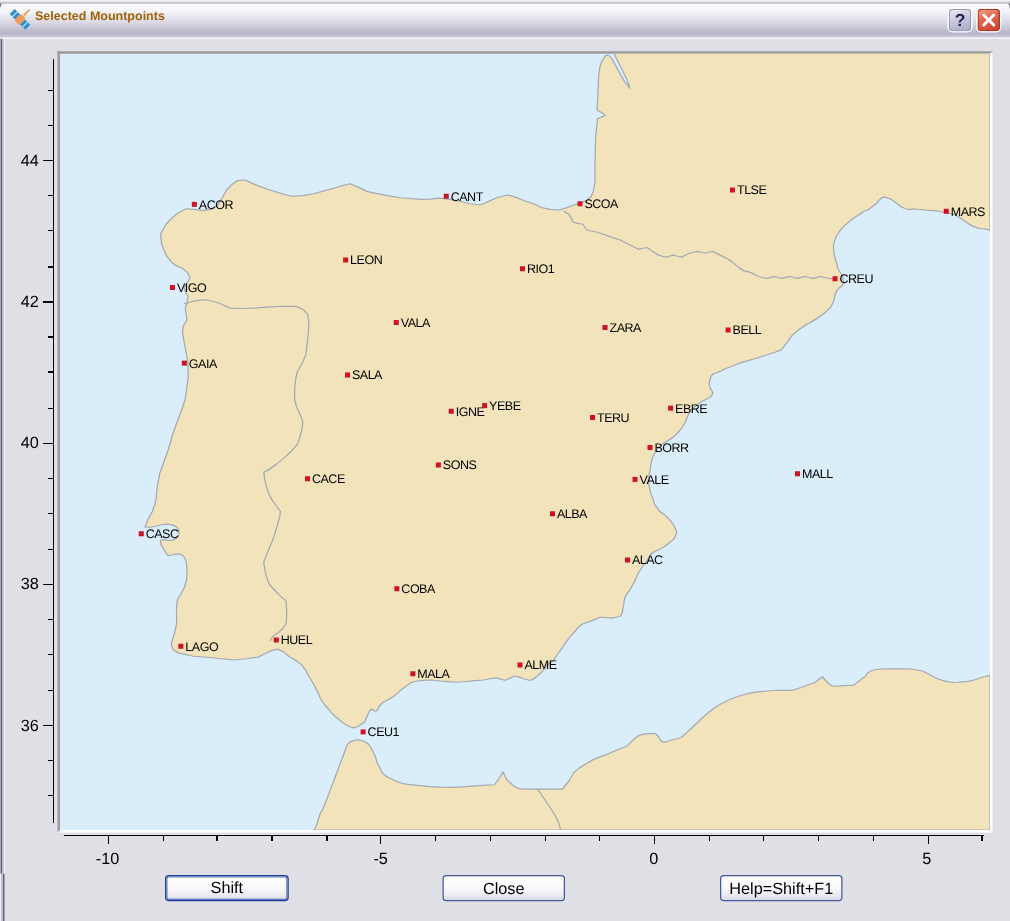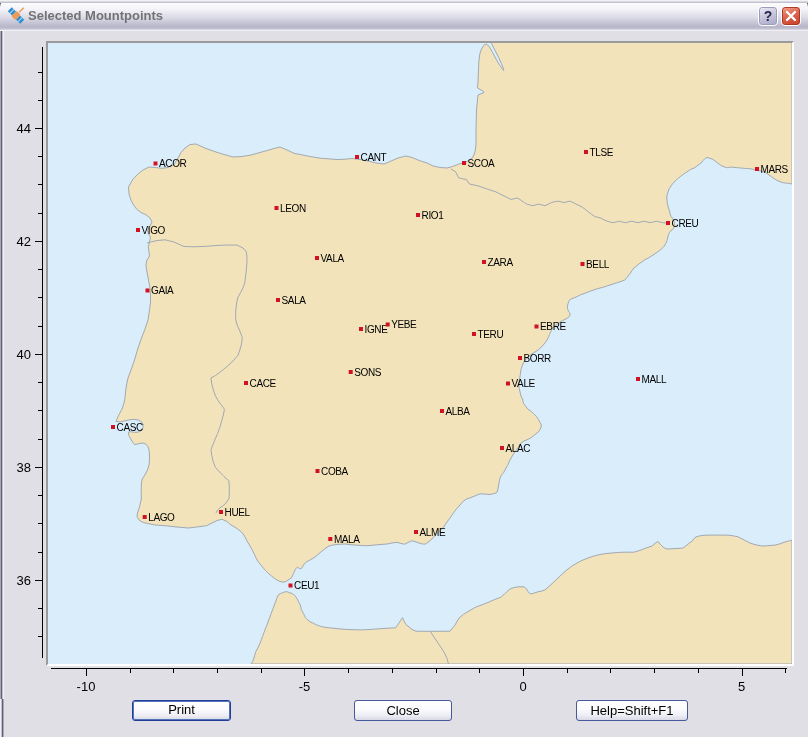--- a/index.html
+++ b/index.html
@@ -3,34 +3,34 @@
 <style>
 *{-webkit-font-smoothing:antialiased;} body{will-change:transform;}
 html,body{margin:0;padding:0;width:808px;height:737px;overflow:hidden;
  font-family:"Liberation Sans",sans-serif;background:#e0dfe5;position:relative;}
 #corners{position:absolute;left:0;top:0;width:808px;height:9px;background:#5f5d69;}
 #titlebar{position:absolute;left:0;top:0;width:808px;height:31px;border-radius:7px 7px 0 0;
  background:linear-gradient(180deg,#8a8896 0px,#8a8896 1.5px,#fbfbfd 3px,#f4f4f9 9px,#dddce7 17px,#b6b5c9 27px,#c6c5d5 29px,#ffffff 31px);}
 #tstrip{position:absolute;left:0;top:31;width:808px;height:3px;background:linear-gradient(180deg,#fdfdfe,#b7b6c6);}
 #brdL{left:0;top:34;width:4px;height:699px;background:linear-gradient(90deg,#a8a7b6 0,#a8a7b6 1px,#605e77 1px,#605e77 2px,#c2c1d0 2px,#c2c1d0 3px,#f0eff5 3px);}
 #brdR{right:0;top:34;width:4px;height:699px;background:linear-gradient(270deg,#a8a7b6 0,#a8a7b6 1px,#605e77 1px,#605e77 2px,#c2c1d0 2px,#c2c1d0 3px,#f0eff5 3px);}
-#title{position:absolute;left:28px;top:8px;font-size:13px;font-weight:bold;color:#737373;letter-spacing:0px;}
+#title{position:absolute;left:28px;top:8px;font-size:10px;font-weight:bold;color:#a16207;letter-spacing:0px;}
 #icon{position:absolute;left:6px;top:6px;}
 .capbtn{position:absolute;top:6px;width:20px;height:20px;border-radius:4px;border:1px solid #fff;box-sizing:border-box;}
 #helpbtn{left:758px;background:linear-gradient(160deg,#f0f0f7 0%,#cdccdf 40%,#a7a6c6 100%);box-shadow:inset 0 0 0 1px #9d9cb8;
  color:#252450;font-weight:bold;font-size:14px;text-align:center;line-height:18px;}
 #closebtn{left:781px;background:linear-gradient(160deg,#f2a795 0%,#e06a52 40%,#c83b28 100%);box-shadow:inset 0 0 0 1px #ad3826;}
 #map{position:absolute;left:46px;top:41px;width:744px;height:621px;
  border-top:2px solid #9b9b9b;border-left:2px solid #9b9b9b;border-right:2px solid #fff;border-bottom:2px solid #fff;}
 .btn{position:absolute;top:700px;height:21px;box-sizing:border-box;border:1px solid #46599c;border-radius:3px;
  background:linear-gradient(180deg,#ffffff 0%,#fbfbfd 45%,#ececf4 78%,#d9d8e5 100%);
  font-size:13px;color:#000;text-align:center;line-height:19px;}
 #bclose{left:132px;width:99px;border:1px solid #1f3f97;box-shadow:inset 0 0 0 1px #5473bb;line-height:17px;}
 #bprint{left:354px;width:98px;}
-#bhelp{left:576px;width:112px;}
+#bhelp{left:576px;width:98px;}
 .ax{font-size:13px;fill:#000;font-family:"Liberation Sans",sans-serif;}
 .st{font-size:10px;font-weight:normal;letter-spacing:-0.4px;fill:#000;font-family:"Liberation Sans",sans-serif;}
 </style></head>
 <body>
 <div id="corners"></div>
 <div id="titlebar"></div>
 <div id="tstrip"></div>
 <div id="brdL"></div>
 <div id="brdR"></div>
 <svg id="icon" width="22" height="22" viewBox="0 0 22 22">
@@ -241,15 +241,15 @@
 <line x1="392.5" y1="668.5" x2="392.5" y2="672.5" stroke="#000" stroke-width="1"></line>
 <line x1="436.5" y1="668.5" x2="436.5" y2="672.5" stroke="#000" stroke-width="1"></line>
 <line x1="479.5" y1="668.5" x2="479.5" y2="672.5" stroke="#000" stroke-width="1"></line>
 <line x1="567.5" y1="668.5" x2="567.5" y2="672.5" stroke="#000" stroke-width="1"></line>
 <line x1="610.5" y1="668.5" x2="610.5" y2="672.5" stroke="#000" stroke-width="1"></line>
 <line x1="654.5" y1="668.5" x2="654.5" y2="672.5" stroke="#000" stroke-width="1"></line>
 <line x1="698.5" y1="668.5" x2="698.5" y2="672.5" stroke="#000" stroke-width="1"></line>
 <line x1="785.5" y1="668.5" x2="785.5" y2="672.5" stroke="#000" stroke-width="1"></line>
 </svg>
 
-<div id="bclose" class="btn">Print</div>
+<div id="bclose" class="btn">Shift</div>
 <div id="bprint" class="btn">Close</div>
 <div id="bhelp" class="btn">Help=Shift+F1</div>
 
 </body></html>

